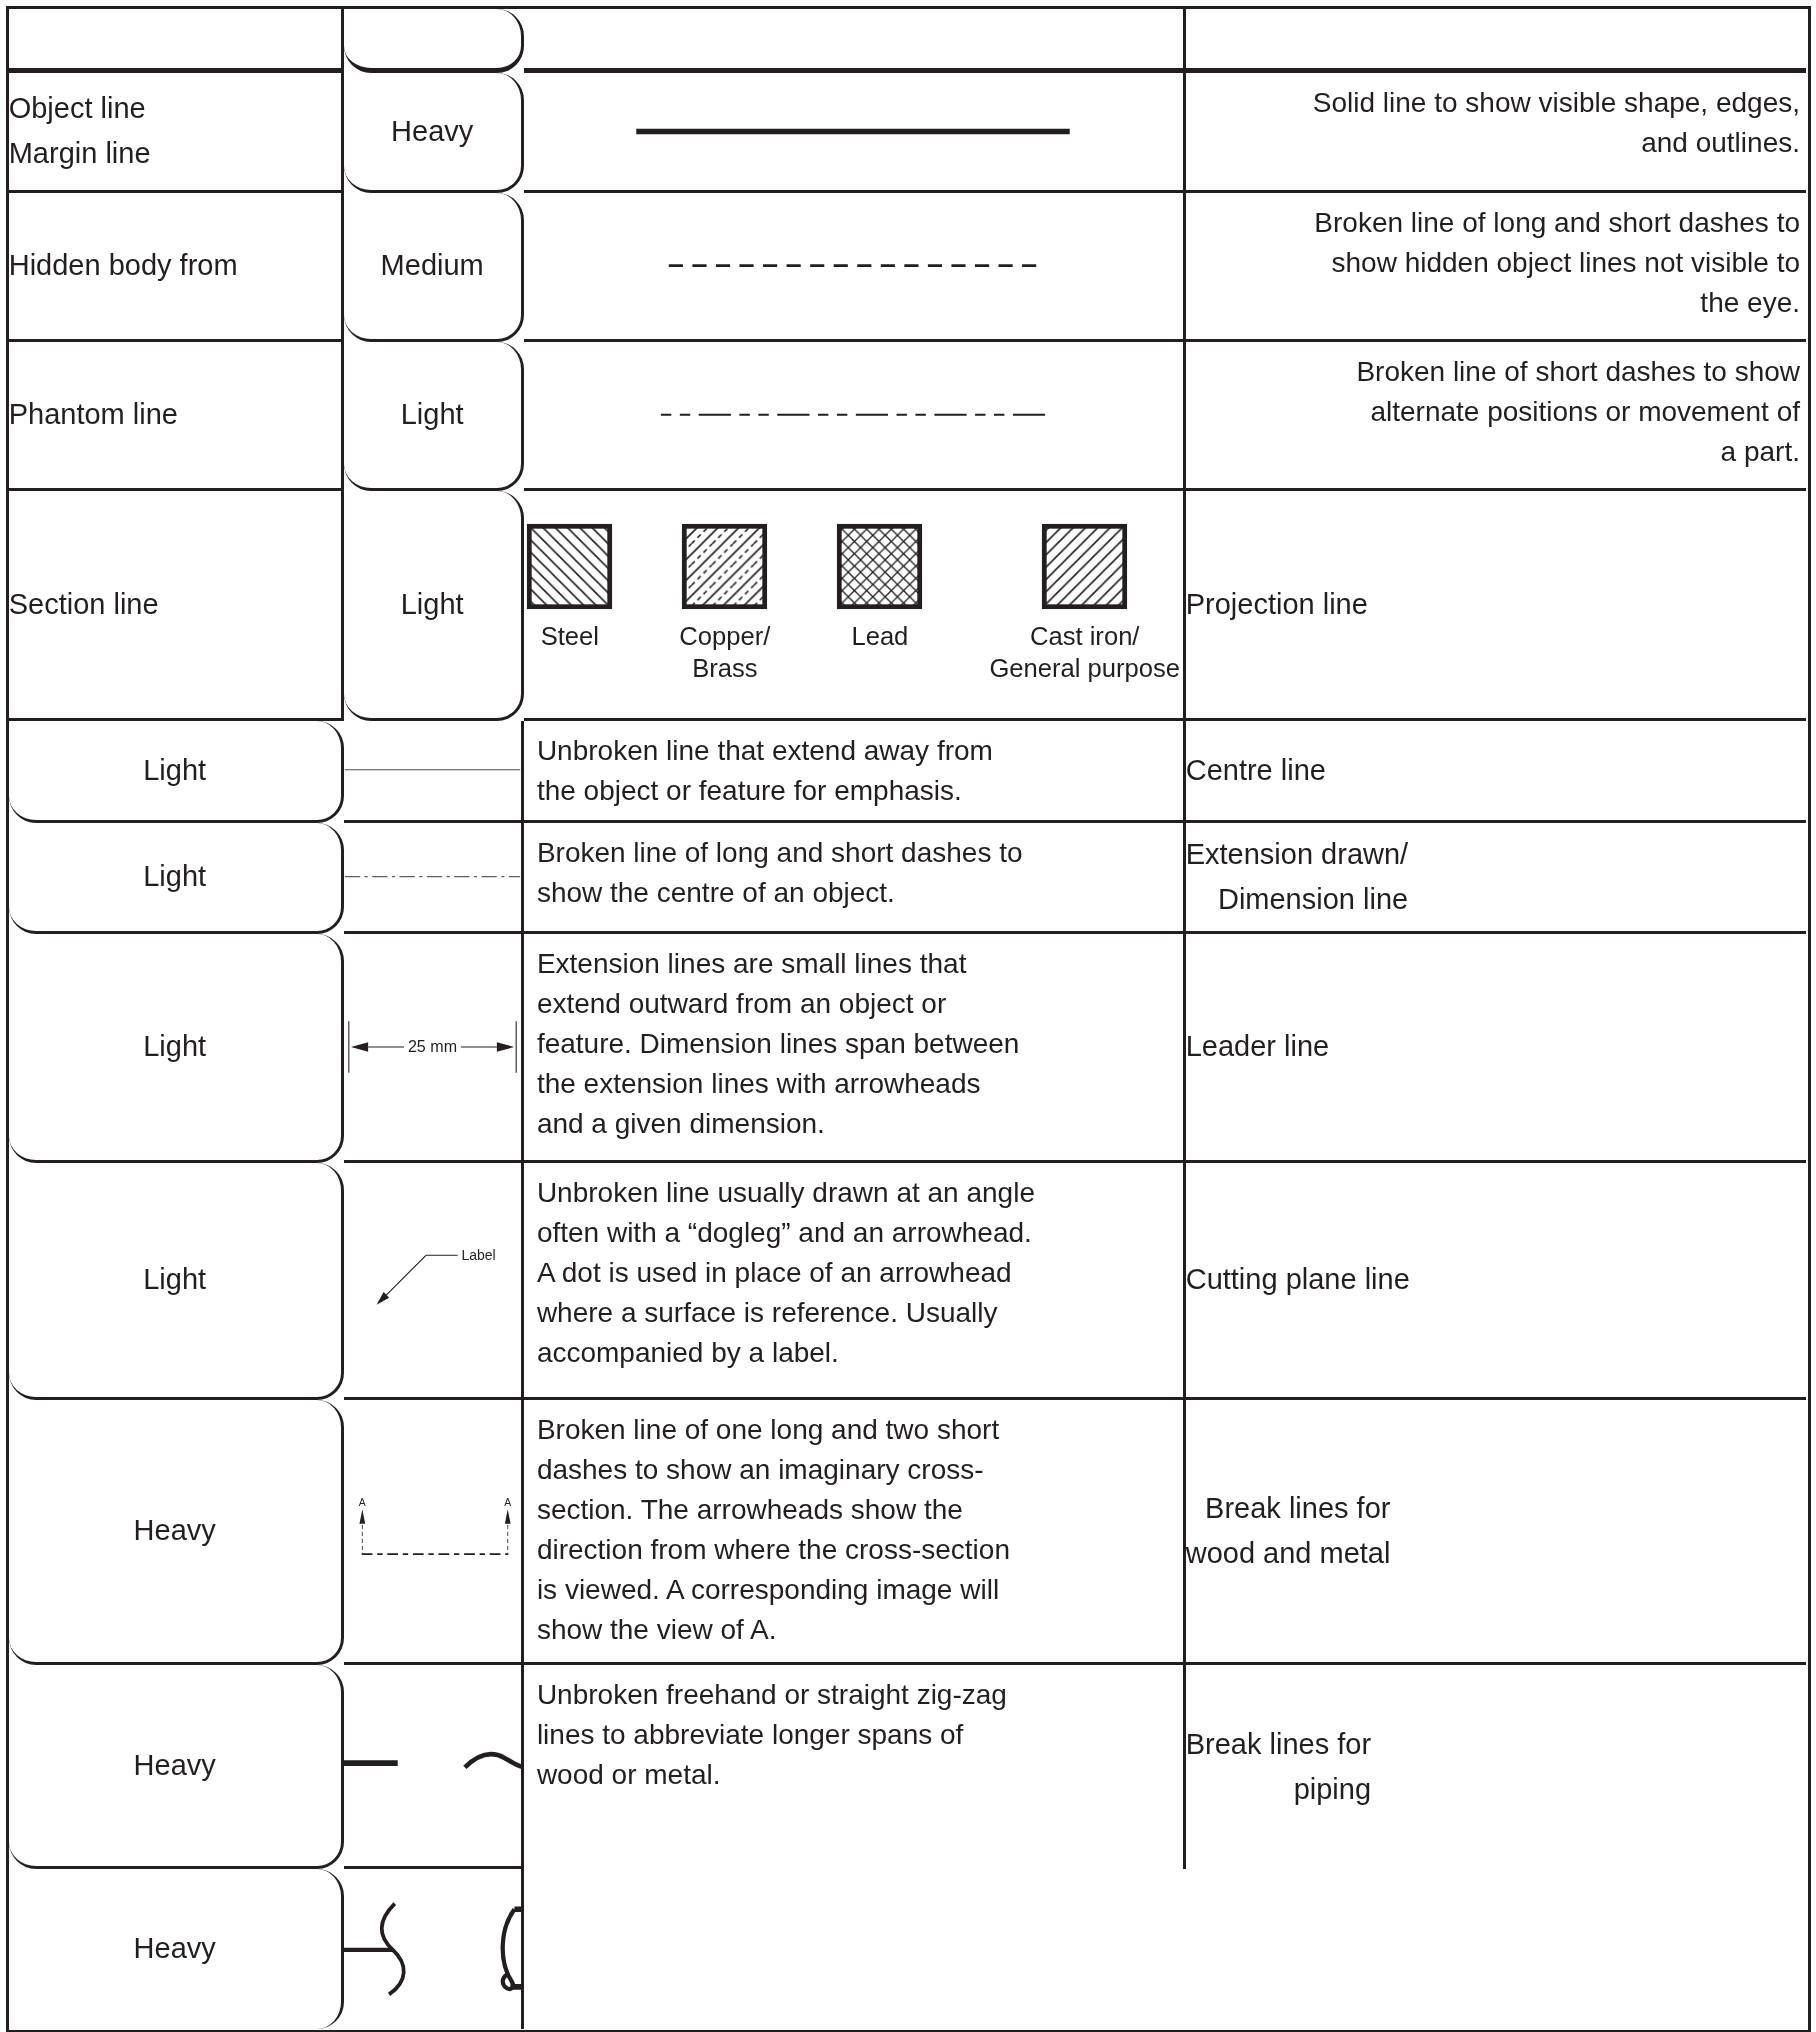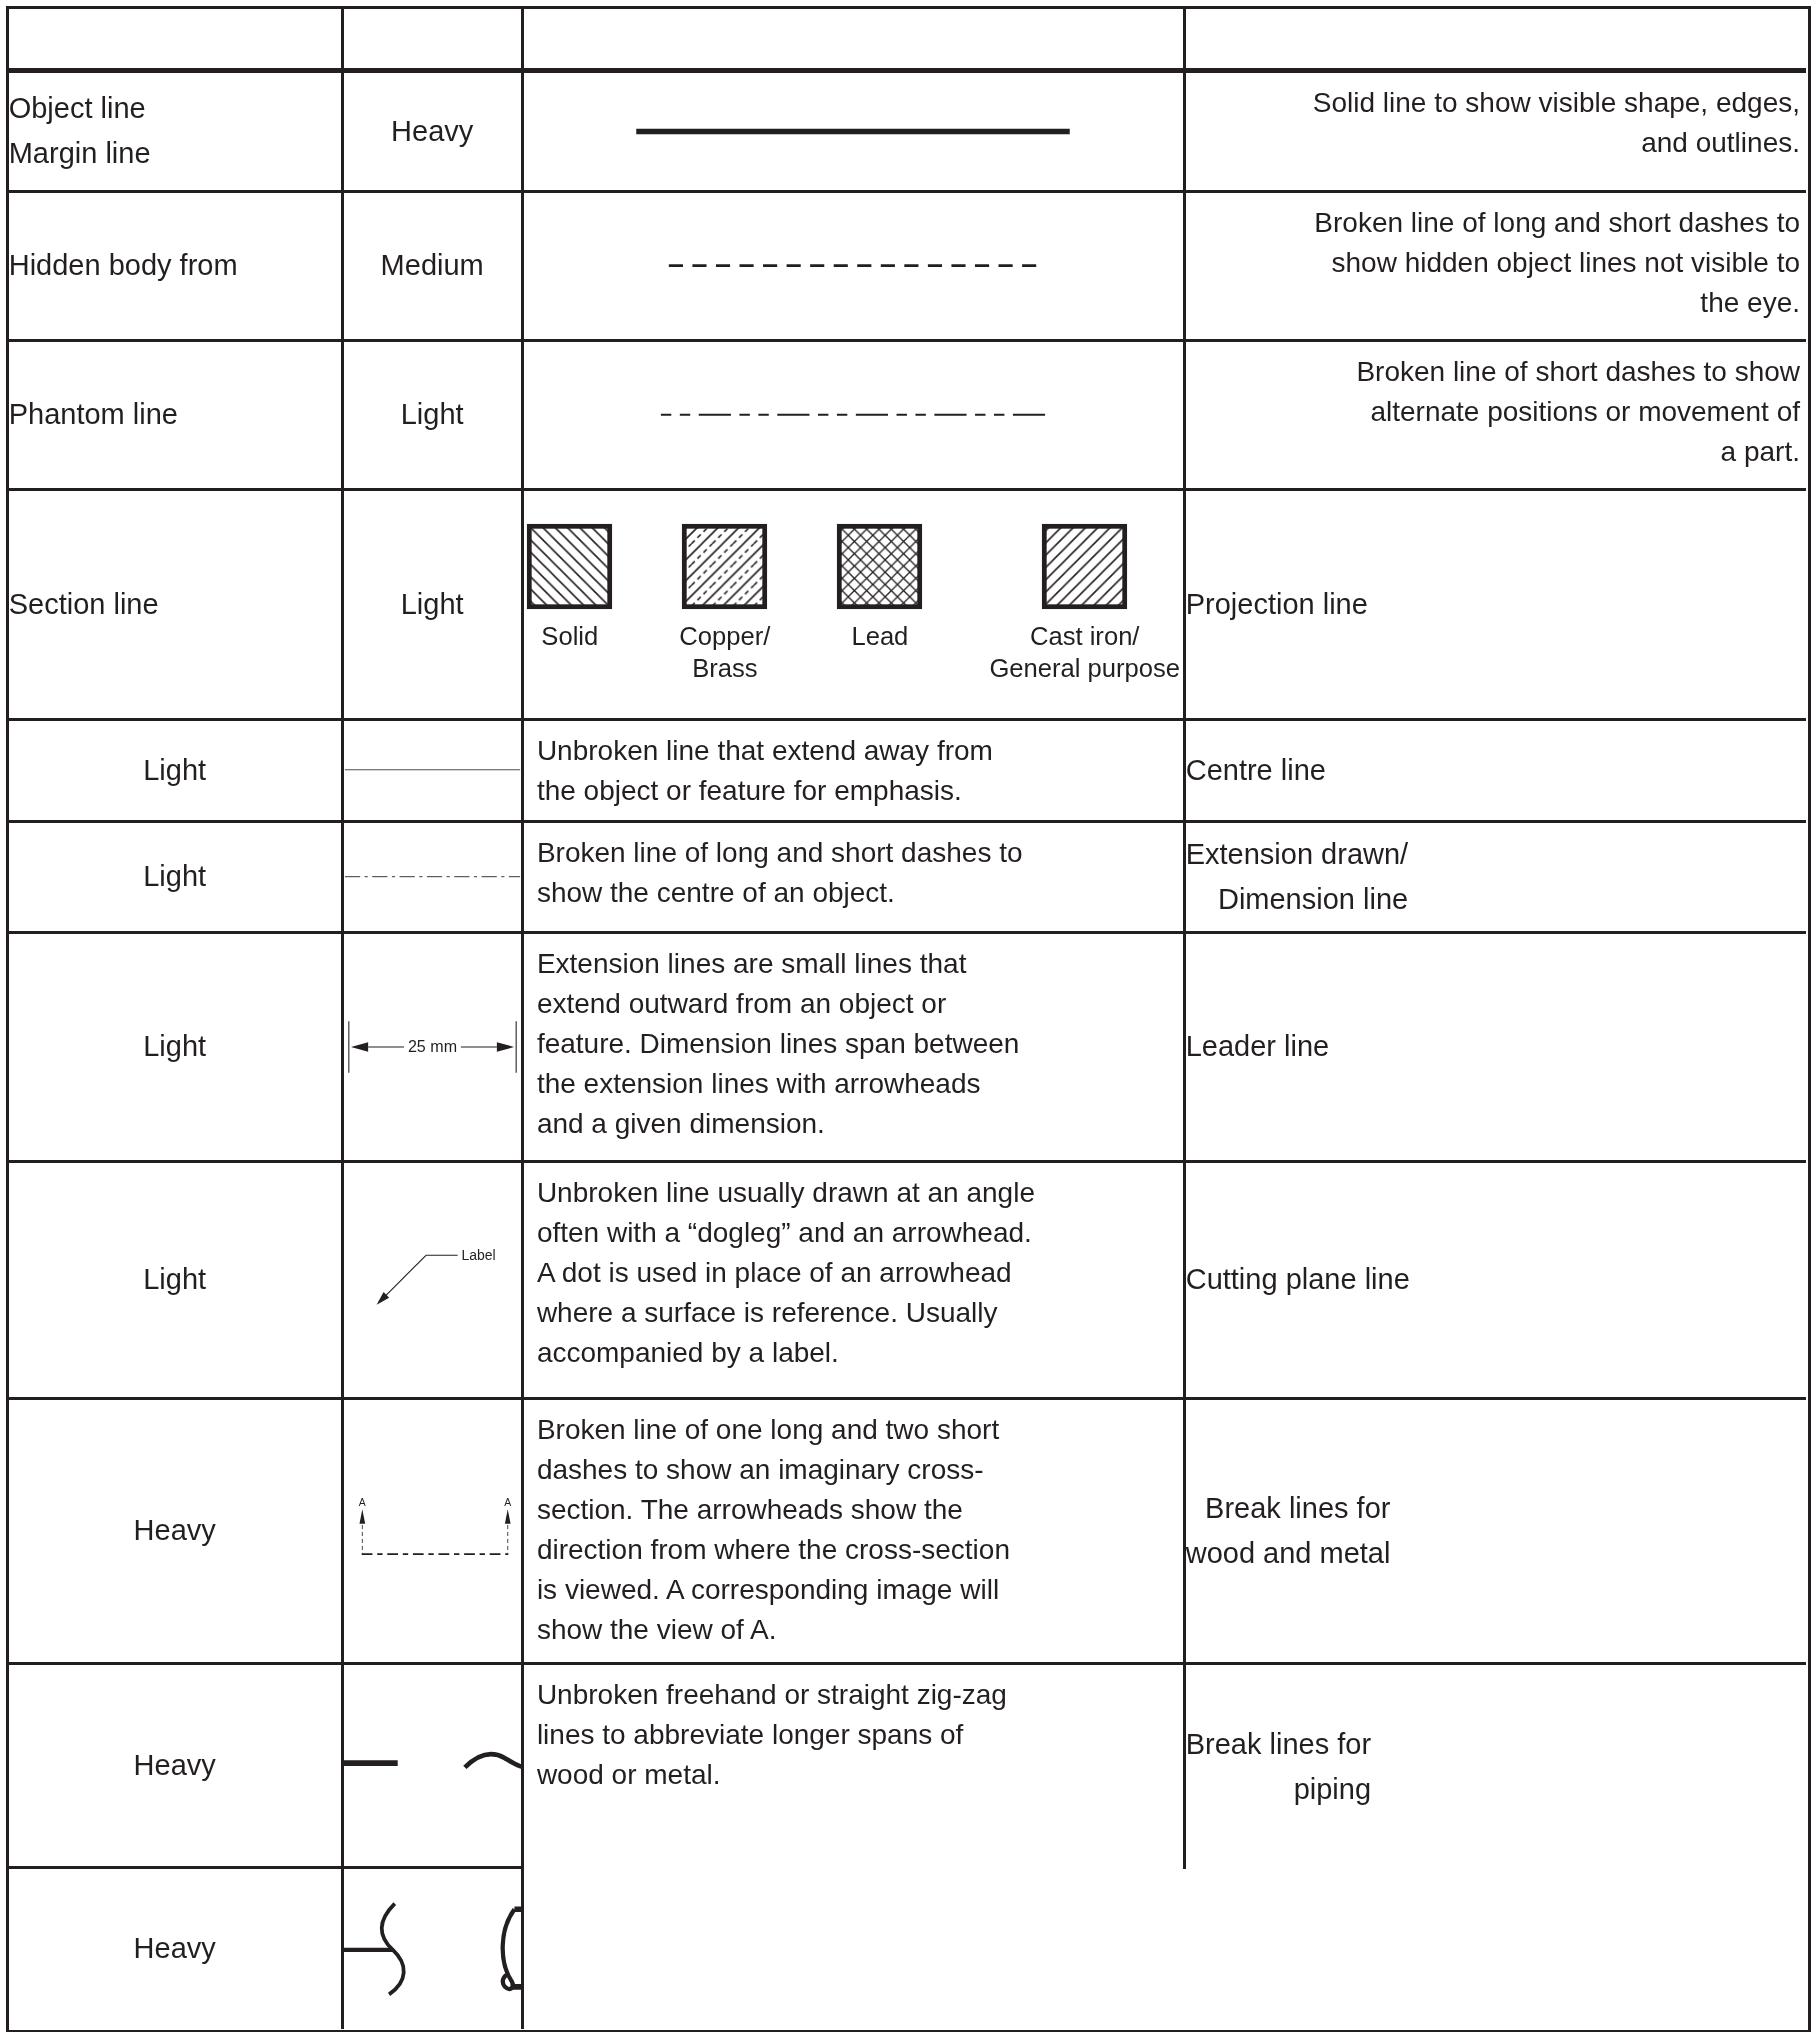--- a/index.html
+++ b/index.html
@@ -30,20 +30,21 @@
   .cell:nth-child(-n+4) { border-bottom-width: 5.7px; }
   .c-name {
     align-items: center;
     padding-right: 7.6px;
     font-size: 29px; line-height: 1.55;
     white-space: pre-line;
   }
   .c-weight {
     align-items: center; justify-content: center;
     font-size: 29px;
+    border-radius: 27px;
   }
   .c-sample { align-items: center; justify-content: center; }
   .c-desc {
     display: block;
     padding: 10.4px 5.7px 0 13.2px;
     font-size: 28px; line-height: 1.43;
     white-space: pre-line;
   }
   svg { color: var(--ink); display: block; }
   svg text { font-family: "Liberation Sans", sans-serif; }
@@ -119,21 +120,21 @@
 a part.</div>
 
   <div class="cell c-name">Section line</div>
   <div class="cell c-weight">Light</div>
   <div class="cell c-sample">
       <div class="hatch-group">
     <div class="hatch-item">
       <svg width="87" height="87" viewBox="0 0 92 92">
         <rect x="3.5" y="3.5" width="85" height="85" fill="url(#hatch-steel)" stroke="currentColor" stroke-width="5"></rect>
       </svg>
-      <div class="hatch-label">Solid</div>
+      <div class="hatch-label">Steel</div>
     </div>
     <div class="hatch-item">
       <svg width="87" height="87" viewBox="0 0 92 92">
         <rect x="3.5" y="3.5" width="85" height="85" fill="url(#hatch-copper)" stroke="currentColor" stroke-width="5"></rect>
       </svg>
       <div class="hatch-label">Copper/
 Brass</div>
     </div>
     <div class="hatch-item">
       <svg width="87" height="87" viewBox="0 0 92 92">

